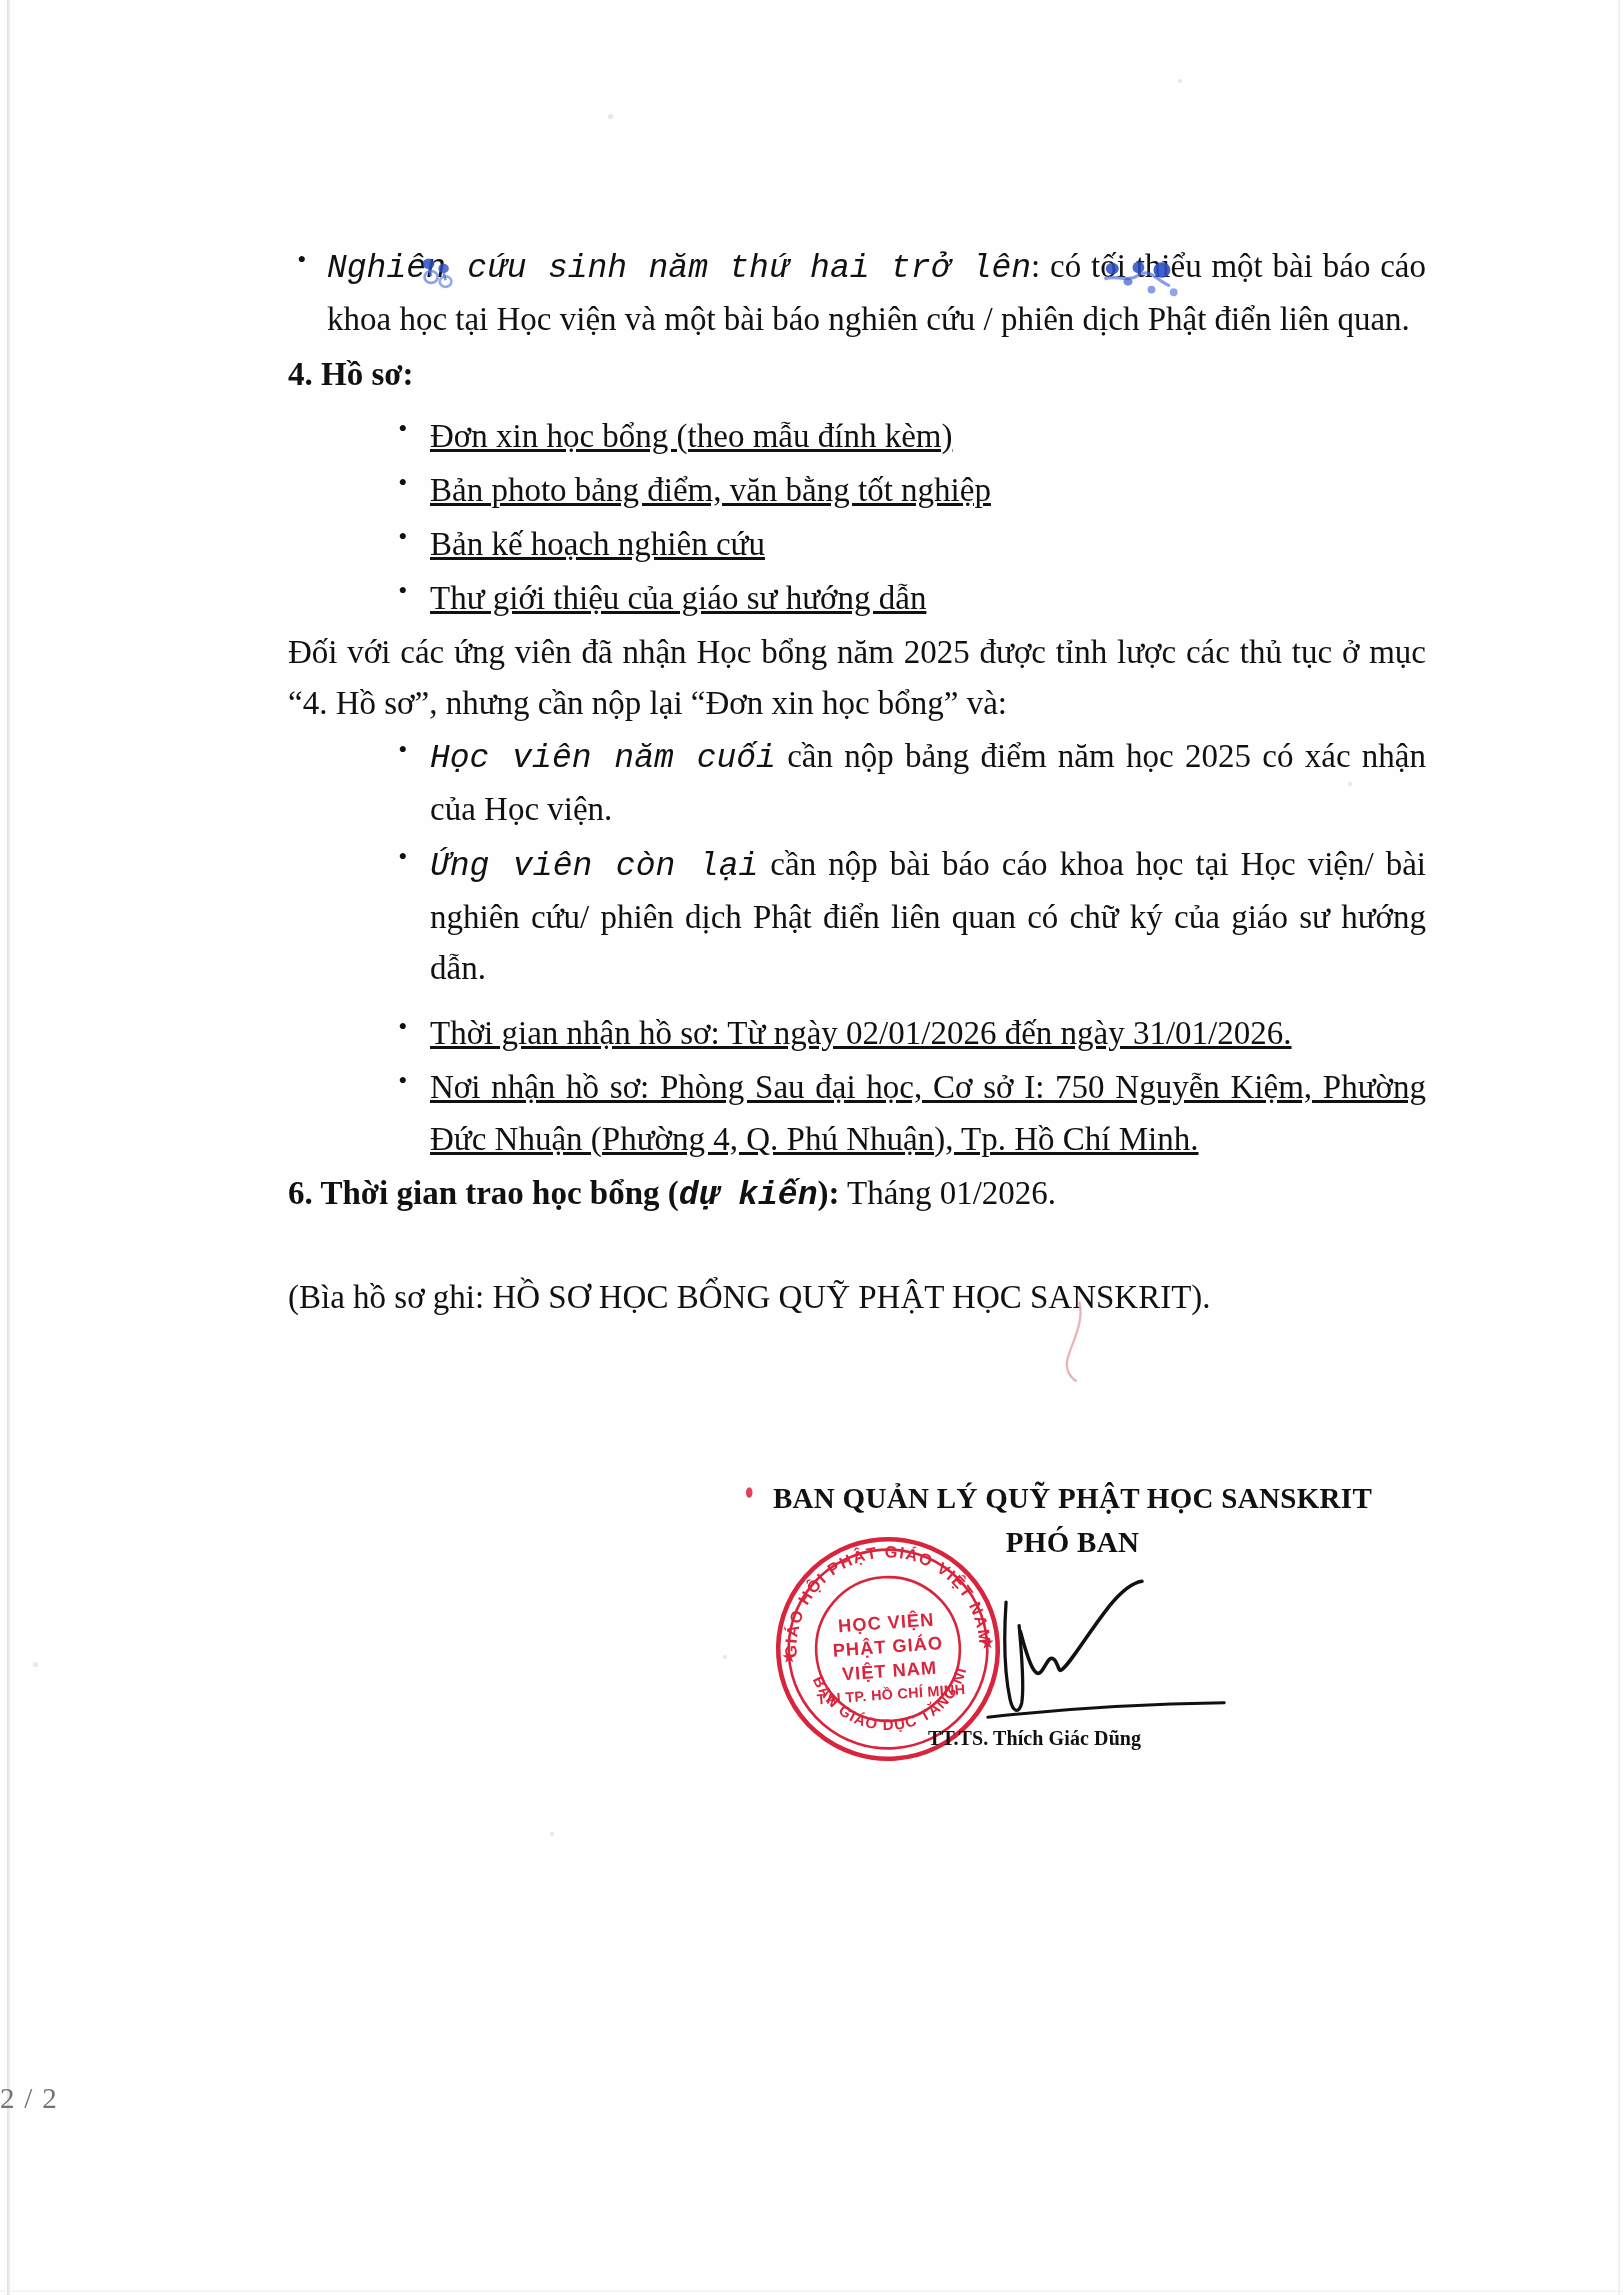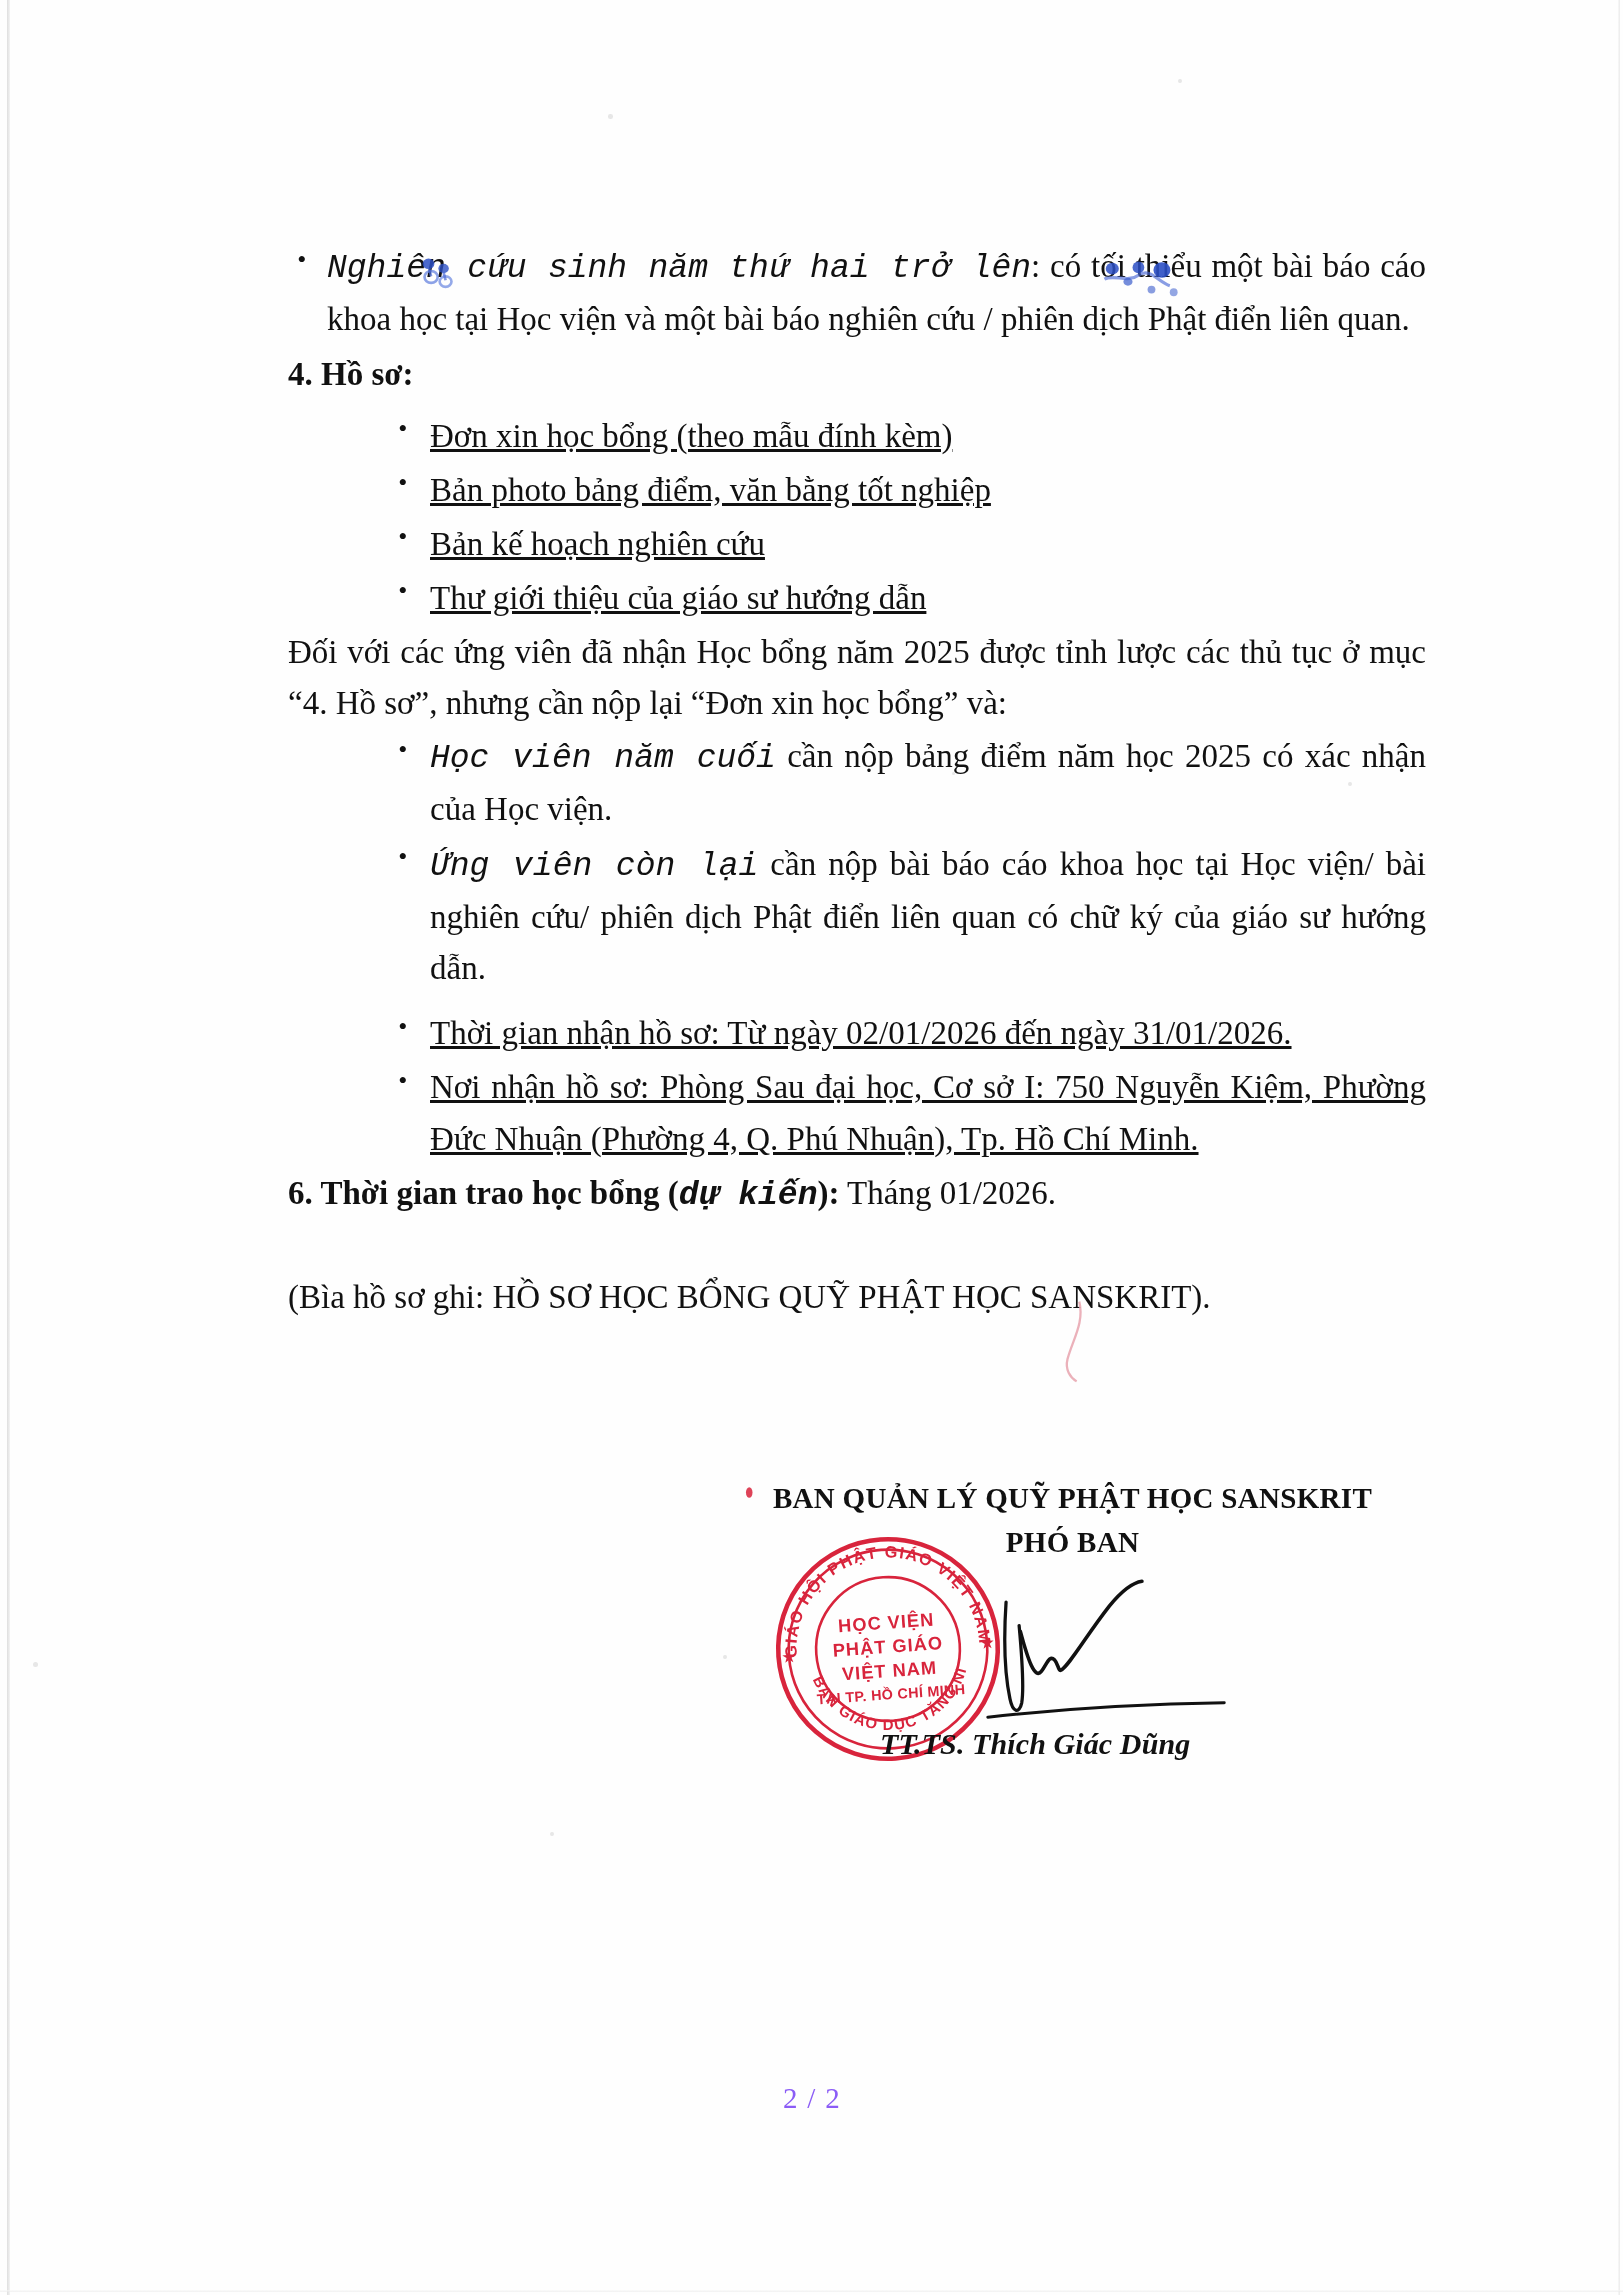--- a/index.html
+++ b/index.html
@@ -116,28 +116,27 @@
   }
   .sign-role {
     font-size: 29px;
     font-weight: bold;
     letter-spacing: 0.3px;
     line-height: 1.3;
     margin-top: 6.5px;
   }
   .sign-name {
     position: absolute;
-    left: 880px;
+    left: 928px;
     top: 1727px;
-    font-size: 30px;
+    font-size: 20px;
     font-weight: bold;
     letter-spacing: 0.1px;
     white-space: nowrap;
     z-index: 6;
-    font-style: italic;
   }
 
   
   .seal {
     position: absolute;
     left: 773px;
     top: 1534px;
     width: 230px;
     height: 230px;
     z-index: 4;
@@ -163,24 +162,23 @@
     z-index: 3;
   }
   .ink svg { display: block; }
 
   
   .page-num {
     position: absolute;
     left: 0;
     top: 2082px;
     width: 1624px;
-    text-align: center;
     font-size: 29px;
     letter-spacing: 1.3px;
-    color: #8b5cf6;
+    color: #737373;
   }
 
   
   .dust {
     position: absolute;
     background: #cfcfcf;
     border-radius: 50%;
     opacity: .5;
   }
 </style>

